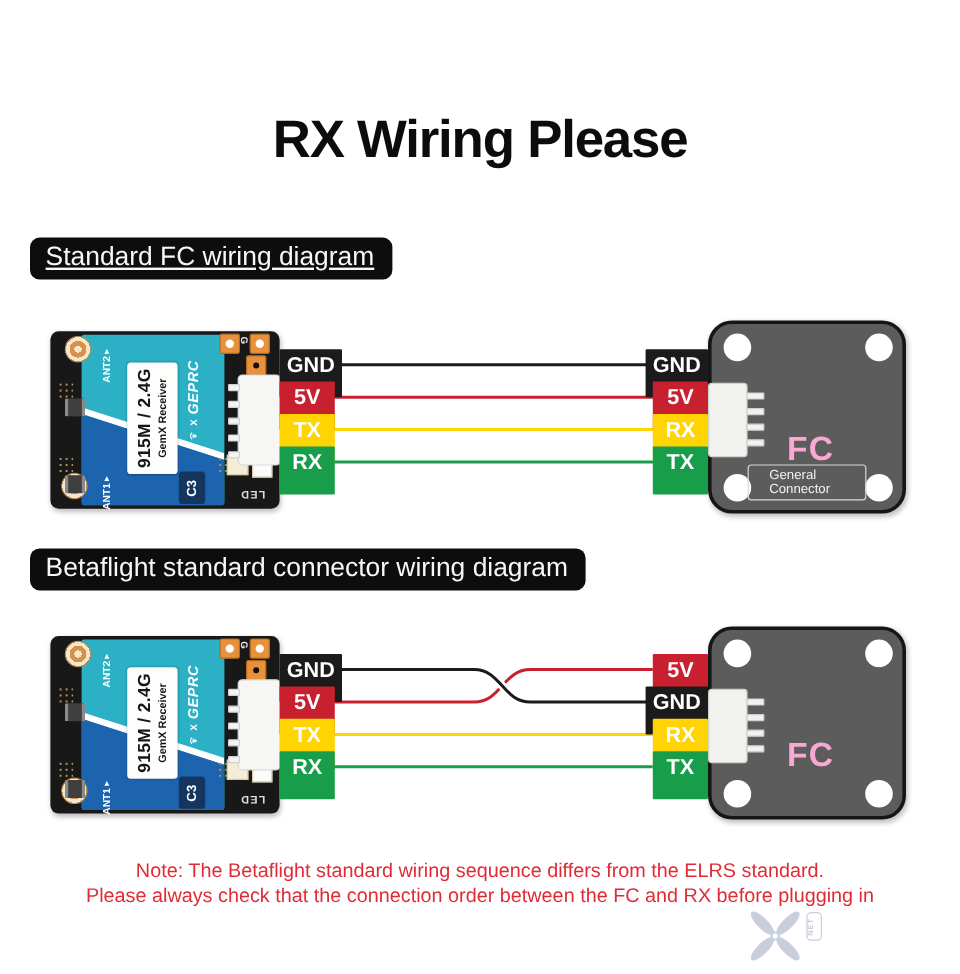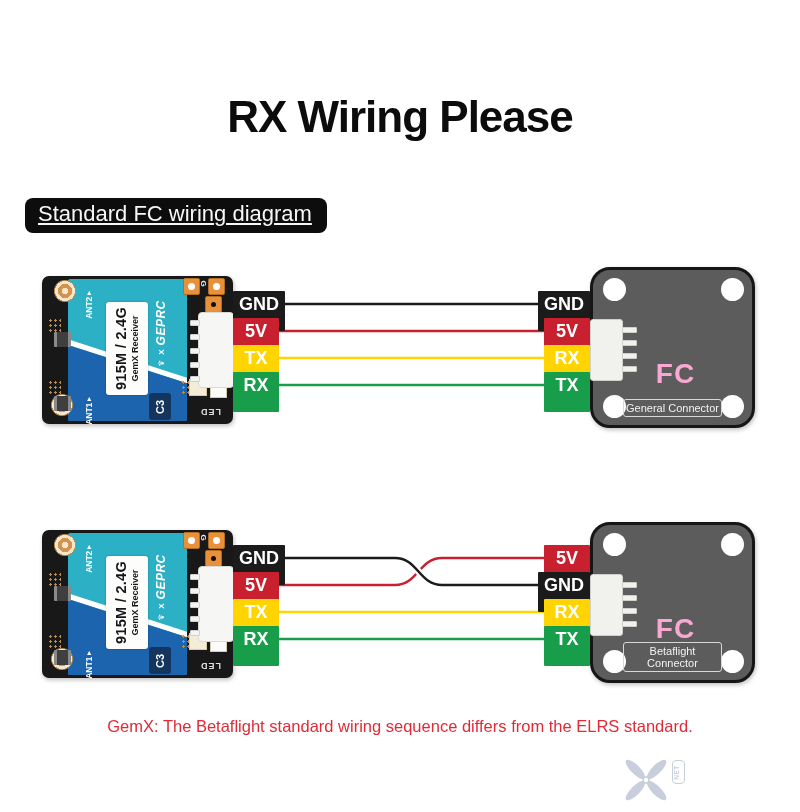--- a/index.html
+++ b/index.html
@@ -95,21 +95,21 @@
   .hole { position:absolute; width:23px; height:23px; border-radius:50%; background:#fff; }
   .h1{left:10px;top:8px;} .h2{left:128px;top:8px;} .h3{left:10px;top:125px;} .h4{left:128px;top:125px;}
   .fc-conn { position:absolute; left:-3px; top:49px; width:33px; height:62px; background:#f1f1ee;
              border:1px solid #cfcfcc; border-radius:3px; z-index:3; }
   .fc-pin { position:absolute; left:31px; width:15px; height:6px; background:#f1f1ee;
             border:1px solid #cfcfcc; border-radius:1px; }
   .fp1{top:7px;} .fp2{top:20px;} .fp3{top:33px;} .fp4{top:46px;}
   .fc-text { position:absolute; left:30px; top:54px; width:105px; text-align:center;
              font-size:28px; font-weight:800; color:#f9a8d4; letter-spacing:1px;margin-top:34px; }
   .fc-sub { position:absolute; left:30px; right:30px; bottom:8px; border:1.5px solid #d8d8d8;
-            border-radius:3px; color:#f2f2f2; font-size:11px; text-align:center; padding:2px 1px; }
+            border-radius:3px; color:#f2f2f2; font-size:11px; text-align:left; padding:2px 17px; }
 
   
   .note { position:absolute; top:716px; left:0; width:100%; text-align:center;
           font-size:16.5px; line-height:20.5px; z-index:6; }
   .logo { position:absolute; right:6px; bottom:2px; width:176px; height:52px; }
   .prop { position:absolute; left:0; top:-6px; }
   .logo-text { position:absolute; left:52px; top:2px; text-align:center; }
   .logo-brand { font-size:29px; font-weight:700; letter-spacing:1px; line-height:30px; display:inline-block; }
   .logo-net { display:inline-block; width:13px; height:24px; border:1.5px solid #c8cedb; border-radius:4px;
               vertical-align:6px; margin-left:2px; position:relative; }
@@ -117,20 +117,21 @@
                    transform:rotate(-90deg); letter-spacing:.5px; }
 </style>
 </head>
 <body>
 
 <div class="stage">
 
   <div class="title">RX Wiring Please</div>
 
   <div class="bar bar1">Standard FC wiring diagram</div>
+  <div class="bar bar2">Betaflight standard connector wiring diagram</div>
 
   <div class="diagram d1">
     <svg class="wires" width="800" height="185">
       <line x1="278" y1="54" x2="546" y2="54" stroke-width="2.5" stroke="#1b1b1b"></line>
       <line x1="278" y1="81" x2="546" y2="81" stroke-width="2.5" stroke="#c8202f"></line>
       <line x1="278" y1="108" x2="546" y2="108" stroke-width="2.5" stroke="#ffd400"></line>
       <line x1="278" y1="135" x2="546" y2="135" stroke-width="2.5" stroke="#189e4b"></line>
     </svg>
 
     <div class="rx">
@@ -313,26 +314,26 @@
       <span class="hole h2"></span>
       <span class="hole h3"></span>
       <span class="hole h4"></span>
       <div class="fc-conn">
         <span class="fc-pin fp1"></span>
           <span class="fc-pin fp2"></span>
           <span class="fc-pin fp3"></span>
           <span class="fc-pin fp4"></span>
       </div>
       <div class="fc-text">FC</div>
-      <div class="fc-sub">Betaflight Connector</div>
     </div>
   </div>
 
   <div class="note" style="color: rgb(224, 43, 55);">
-    <div>GemX: The Betaflight standard wiring sequence differs from the ELRS standard.</div>
+    <div>Note: The Betaflight standard wiring sequence differs from the ELRS standard.</div>
+    <div>Please always check that the connection order between the FC and RX before plugging in</div>
   </div>
 
   <div class="logo">
     <svg class="prop" width="56" height="56" viewBox="0 0 56 56">
       <g fill="#c8cedb">
         <g transform="rotate(45 28 28)">
             <ellipse cx="28" cy="13" rx="4.5" ry="13"></ellipse>
           </g>
         <g transform="rotate(135 28 28)">
             <ellipse cx="28" cy="13" rx="4.5" ry="13"></ellipse>

